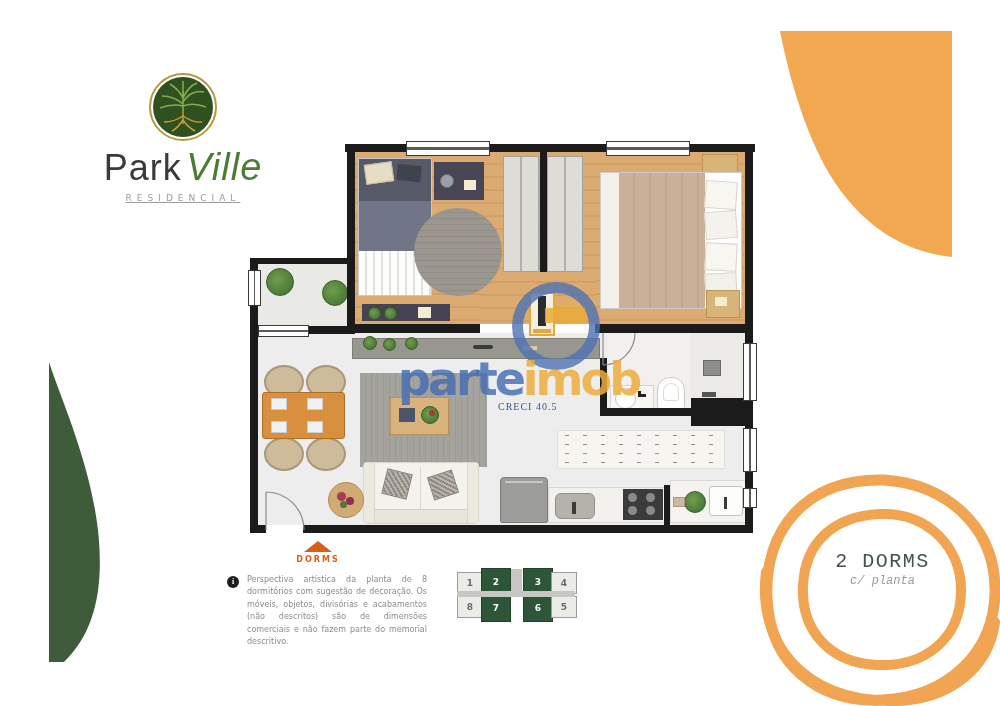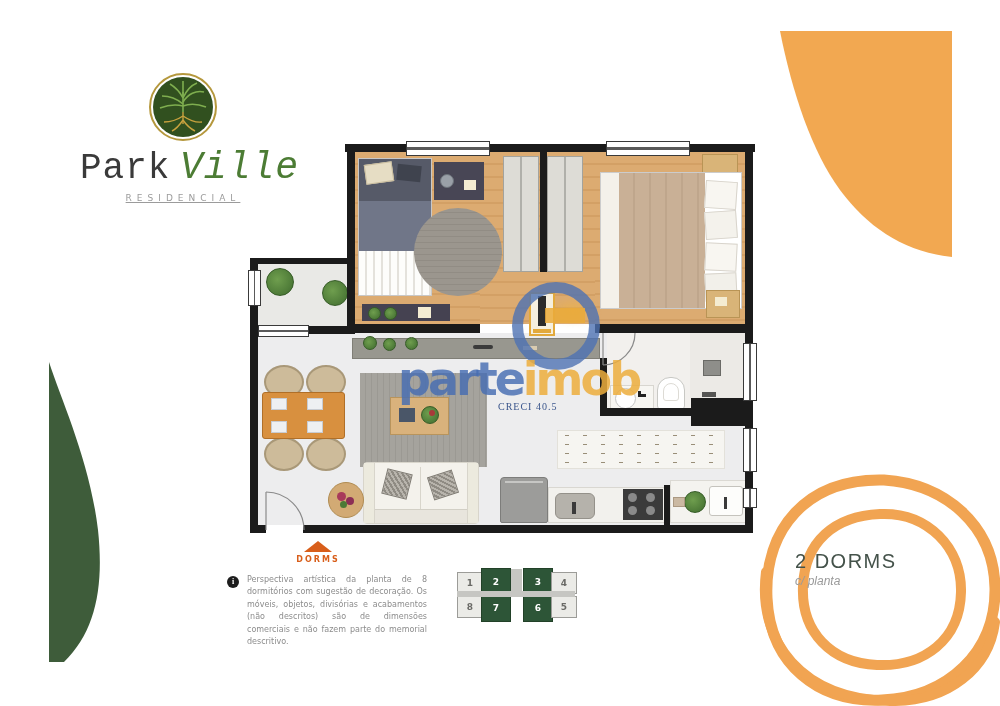--- a/index.html
+++ b/index.html
@@ -1,21 +1,21 @@
 <!DOCTYPE html>
 <html><head>
 <meta charset="utf-8">
 <style>
   html,body{margin:0;padding:0;background:#fff;}
   .page{position:relative;width:1000px;height:706px;background:#ffffff;overflow:hidden;
         font-family:"DejaVu Sans",sans-serif;}
   .a{position:absolute;}
   svg{display:block;}
   
-  .brand-line{font-family:Liberation Mono, monospace;white-space:nowrap;}
+  .brand-line{font-family:Liberation Sans, sans-serif;text-align:center;white-space:nowrap;}
   .brand-park{font-size:36px;color:#3a3a3a;letter-spacing:1px;}
   .brand-ville{font-size:38px;font-style:italic;color:#4c7c34;letter-spacing:1px;}
   .brand-sub{font-size:9px;letter-spacing:5px;color:#9b9b9b;text-align:center;font-family:"DejaVu Sans",sans-serif;}
   
   .plan{left:246px;top:140px;width:512px;height:400px;}
   .wall{position:absolute;background:#1b1b1b;}
   .floor-wood{position:absolute;background:repeating-linear-gradient(180deg,#dcab71 0 11px,#d3a065 11px 13px);}
   .floor-light{position:absolute;background:#ededee;}
   .win-h{position:absolute;background:linear-gradient(#ffffff 42%,#5a5a5a 42%,#5a5a5a 58%,#ffffff 58%);border:1px solid #3a3a3a;}
   .win-v{position:absolute;background:linear-gradient(90deg,#ffffff 42%,#5a5a5a 42%,#5a5a5a 58%,#ffffff 58%);border:1px solid #3a3a3a;}
@@ -24,21 +24,21 @@
   .chair{position:absolute;width:36px;height:30px;border-radius:50%;background:#cdbb9a;border:2px solid #a99878;}
   .mat{position:absolute;width:14px;height:10px;background:#eef0f2;border:1px solid #c8ccd2;}
   .pilw{position:absolute;background:repeating-linear-gradient(45deg,#b8b4ac 0 2px,#8f8b83 2px 4px);border:1px solid #7e7a72;}
   
   .kp-cell{position:absolute;display:flex;align-items:center;justify-content:center;
            font-size:9px;font-weight:bold;}
   .kp-light{background:#ebebe7;border:1px solid #9c9c98;color:#6a6a66;}
   .kp-green{background:#2d5537;border:1px solid #224128;color:#ffffff;}
   
   .disc{font-size:8px;line-height:1.55;color:#8c8c8c;text-align:justify;}
-  .uinfo{text-align:left;font-family:Liberation Sans, sans-serif;}
+  .uinfo{text-align:center;font-family:Liberation Mono, monospace;}
   .u-dorms{font-size:20px;color:#44524a;letter-spacing:1.5px;}
   .u-var{font-size:12px;font-style:italic;color:#9a9a9a;margin-top:1px;}
   .u-area{font-size:19px;font-weight:bold;color:#3b3b3b;margin-top:2px;}
   .acesso-lbl{font-size:8px;font-weight:bold;letter-spacing:2px;color:#d85e1a;text-align:center;}
   
   .wm{pointer-events:none;}
   .wm-text{font-weight:bold;font-size:46px;letter-spacing:-3px;white-space:nowrap;font-family:"DejaVu Sans",sans-serif;}
   .wm-good{color:rgba(70,108,178,.82);}
   .wm-imob{color:rgba(236,173,60,.85);text-align:right;}
   .wm-creci{font-family:"Liberation Serif",serif;font-size:10px;color:rgba(40,70,130,.9);letter-spacing:1px;}

